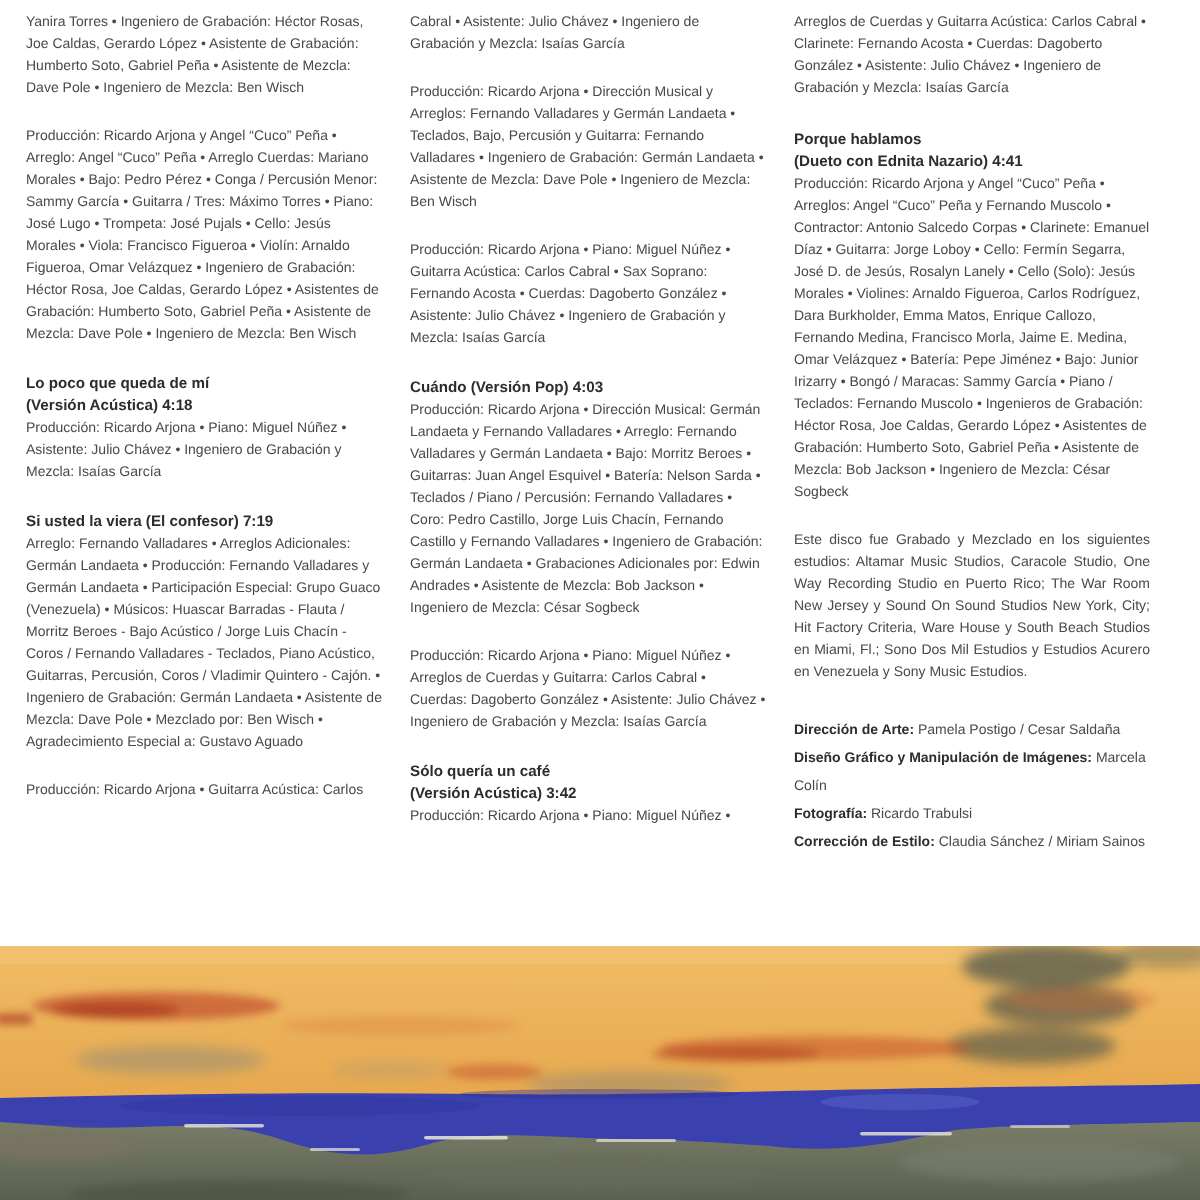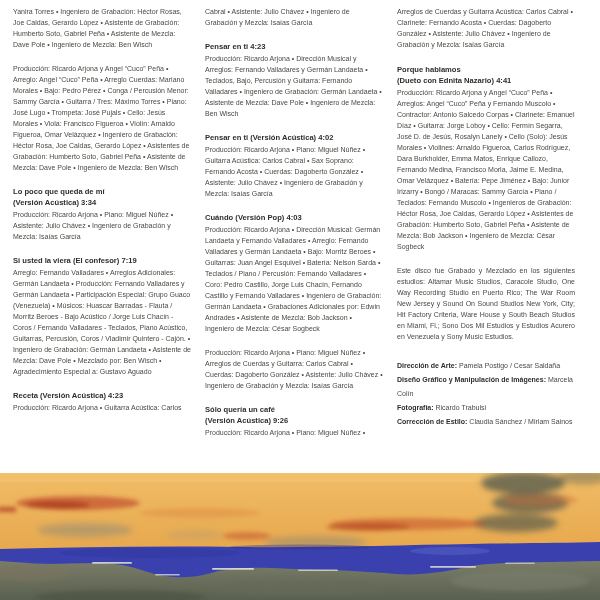--- a/index.html
+++ b/index.html
@@ -54,38 +54,35 @@
 </head>
 <body>
 
 <div class="page">
 
   <div class="credits-area">
     <div class="col" data-column="1">
         <p class="body">Yanira Torres • Ingeniero de Grabación: Héctor Rosas, Joe Caldas, Gerardo López • Asistente de Grabación: Humberto Soto, Gabriel Peña • Asistente de Mezcla: Dave Pole • Ingeniero de Mezcla: Ben Wisch</p>
         <p class="body">Producción: Ricardo Arjona y Angel “Cuco” Peña • Arreglo: Angel “Cuco” Peña • Arreglo Cuerdas: Mariano Morales • Bajo: Pedro Pérez • Conga / Percusión Menor: Sammy García • Guitarra / Tres: Máximo Torres • Piano: José Lugo • Trompeta: José Pujals • Cello: Jesús Morales • Viola: Francisco Figueroa • Violín: Arnaldo Figueroa, Omar Velázquez • Ingeniero de Grabación: Héctor Rosa, Joe Caldas, Gerardo López • Asistentes de Grabación: Humberto Soto, Gabriel Peña • Asistente de Mezcla: Dave Pole • Ingeniero de Mezcla: Ben Wisch</p>
         <h3 class="track-title">Lo poco que queda de mí
-(Versión Acústica) 3:34</h3>
+(Versión Acústica) 4:18</h3>
         <p class="body">Producción: Ricardo Arjona • Piano: Miguel Núñez • Asistente: Julio Chávez • Ingeniero de Grabación y Mezcla: Isaías García</p>
         <h3 class="track-title">Si usted la viera (El confesor) 7:19</h3>
         <p class="body">Arreglo: Fernando Valladares • Arreglos Adicionales: Germán Landaeta • Producción: Fernando Valladares y Germán Landaeta • Participación Especial: Grupo Guaco (Venezuela) • Músicos: Huascar Barradas - Flauta / Morritz Beroes - Bajo Acústico / Jorge Luis Chacín - Coros / Fernando Valladares - Teclados, Piano Acústico, Guitarras, Percusión, Coros / Vladimir Quintero - Cajón. • Ingeniero de Grabación: Germán Landaeta • Asistente de Mezcla: Dave Pole • Mezclado por: Ben Wisch • Agradecimiento Especial a: Gustavo Aguado</p>
-        <h3 class="track-title">Receta (Versión Acústica) 4:23</h3>
         <p class="body">Producción: Ricardo Arjona • Guitarra Acústica: Carlos</p>
       </div>
     <div class="col" data-column="2">
         <p class="body">Cabral • Asistente: Julio Chávez • Ingeniero de Grabación y Mezcla: Isaías García</p>
-        <h3 class="track-title">Pensar en ti 4:23</h3>
         <p class="body">Producción: Ricardo Arjona • Dirección Musical y Arreglos: Fernando Valladares y Germán Landaeta • Teclados, Bajo, Percusión y Guitarra: Fernando Valladares • Ingeniero de Grabación: Germán Landaeta • Asistente de Mezcla: Dave Pole • Ingeniero de Mezcla: Ben Wisch</p>
-        <h3 class="track-title">Pensar en ti (Versión Acústica) 4:02</h3>
         <p class="body">Producción: Ricardo Arjona • Piano: Miguel Núñez • Guitarra Acústica: Carlos Cabral • Sax Soprano: Fernando Acosta • Cuerdas: Dagoberto González • Asistente: Julio Chávez • Ingeniero de Grabación y Mezcla: Isaías García</p>
         <h3 class="track-title">Cuándo (Versión Pop) 4:03</h3>
         <p class="body">Producción: Ricardo Arjona • Dirección Musical: Germán Landaeta y Fernando Valladares • Arreglo: Fernando Valladares y Germán Landaeta • Bajo: Morritz Beroes • Guitarras: Juan Angel Esquivel • Batería: Nelson Sarda • Teclados / Piano / Percusión: Fernando Valladares • Coro: Pedro Castillo, Jorge Luis Chacín, Fernando Castillo y Fernando Valladares • Ingeniero de Grabación: Germán Landaeta • Grabaciones Adicionales por: Edwin Andrades • Asistente de Mezcla: Bob Jackson • Ingeniero de Mezcla: César Sogbeck</p>
         <p class="body">Producción: Ricardo Arjona • Piano: Miguel Núñez • Arreglos de Cuerdas y Guitarra: Carlos Cabral • Cuerdas: Dagoberto González • Asistente: Julio Chávez • Ingeniero de Grabación y Mezcla: Isaías García</p>
         <h3 class="track-title">Sólo quería un café
-(Versión Acústica) 9:26</h3>
+(Versión Acústica) 3:42</h3>
         <p class="body">Producción: Ricardo Arjona • Piano: Miguel Núñez •</p>
       </div>
     <div class="col" data-column="3">
         <p class="body">Arreglos de Cuerdas y Guitarra Acústica: Carlos Cabral • Clarinete: Fernando Acosta • Cuerdas: Dagoberto González • Asistente: Julio Chávez • Ingeniero de Grabación y Mezcla: Isaías García</p>
         <h3 class="track-title">Porque hablamos
 (Dueto con Ednita Nazario) 4:41</h3>
         <p class="body">Producción: Ricardo Arjona y Angel “Cuco” Peña • Arreglos: Angel “Cuco” Peña y Fernando Muscolo • Contractor: Antonio Salcedo Corpas • Clarinete: Emanuel Díaz • Guitarra: Jorge Loboy • Cello: Fermín Segarra, José D. de Jesús, Rosalyn Lanely • Cello (Solo): Jesús Morales • Violines: Arnaldo Figueroa, Carlos Rodríguez, Dara Burkholder, Emma Matos, Enrique Callozo, Fernando Medina, Francisco Morla, Jaime E. Medina, Omar Velázquez • Batería: Pepe Jiménez • Bajo: Junior Irizarry • Bongó / Maracas: Sammy García • Piano / Teclados: Fernando Muscolo • Ingenieros de Grabación: Héctor Rosa, Joe Caldas, Gerardo López • Asistentes de Grabación: Humberto Soto, Gabriel Peña • Asistente de Mezcla: Bob Jackson • Ingeniero de Mezcla: César Sogbeck</p>
         <p class="body justify">Este disco fue Grabado y Mezclado en los siguientes estudios: Altamar Music Studios, Caracole Studio, One Way Recording Studio en Puerto Rico; The War Room New Jersey y Sound On Sound Studios New York, City; Hit Factory Criteria, Ware House y South Beach Studios en Miami, Fl.; Sono Dos Mil Estudios y Estudios Acurero en Venezuela y Sony Music Estudios.</p>
         <div class="staff-credits">
           <div class="credit-line"><span class="credit-label">Dirección de Arte: </span><span>Pamela Postigo / Cesar Saldaña</span></div>

